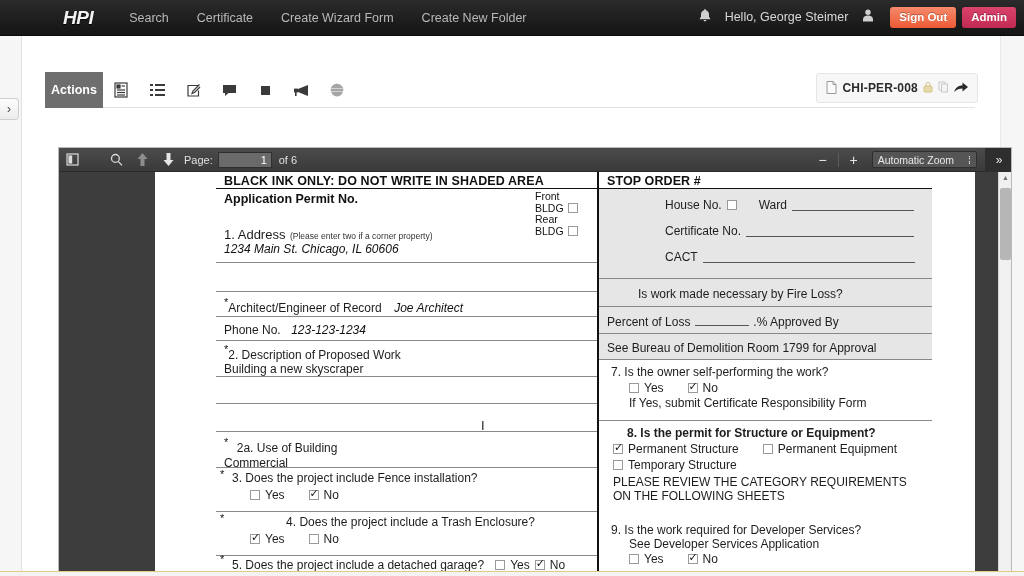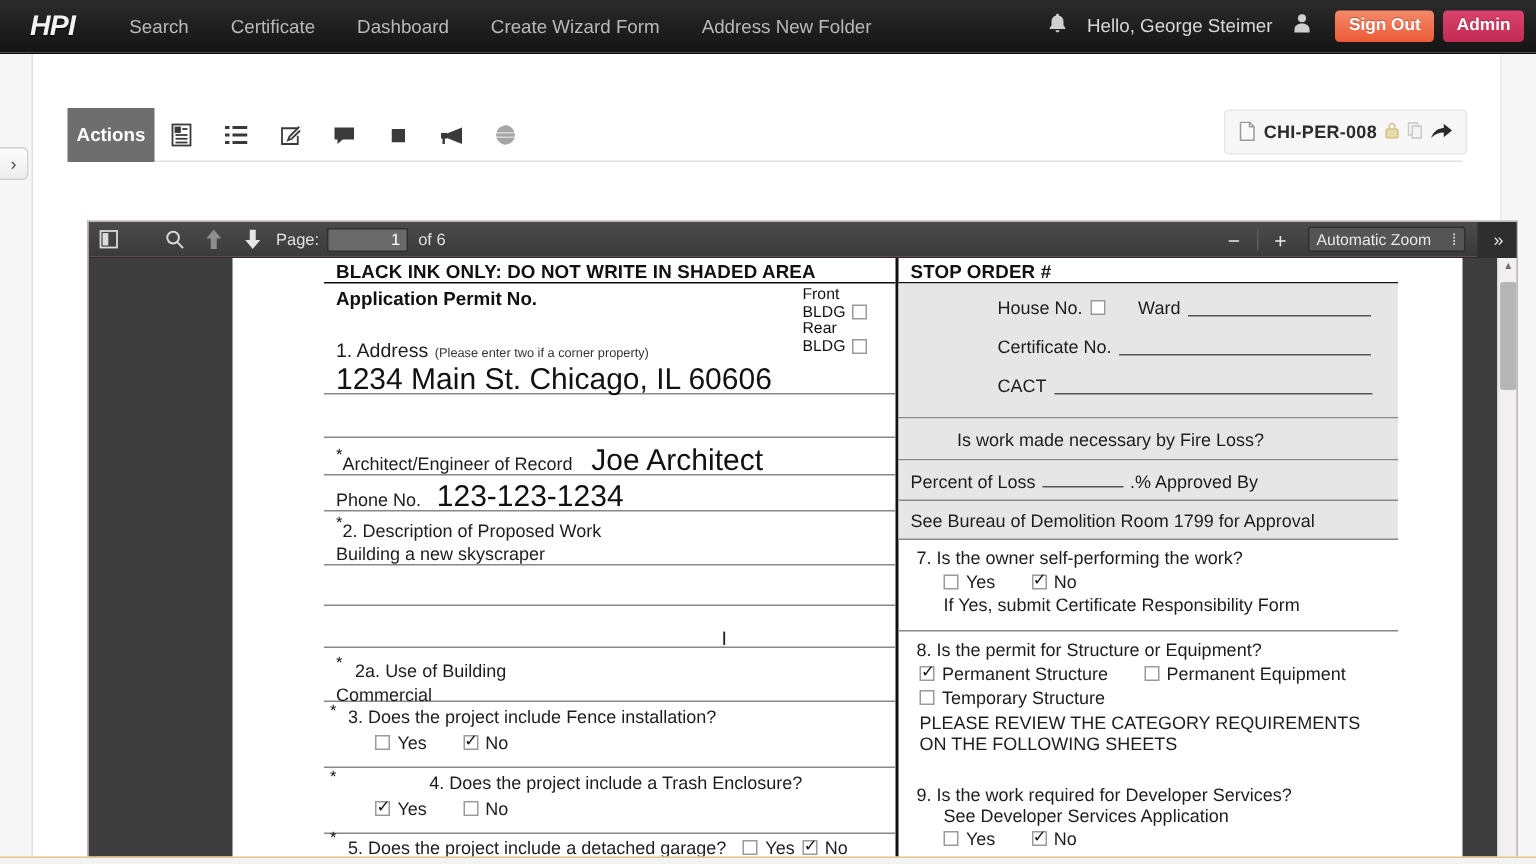--- a/index.html
+++ b/index.html
@@ -14,21 +14,21 @@
 
   
   .navbar {
     position:absolute; left:0; top:0; width:1024px; height:36px;
     background: linear-gradient(to bottom,#2b2b2b 0%, #1e1e1e 55%, #151515 100%);
     border-bottom:1px solid #0b0b0b;
     display:flex; align-items:center;
   }
   .brand {
     color:#f2f2f2; font-weight:bold; font-style:italic; font-size:19px;
-    letter-spacing:-0.5px; padding:0 22px 0 20px; text-shadow:0 1px 1px #000;
+    letter-spacing:-0.5px; padding:0 22px 0 63px; text-shadow:0 1px 1px #000;
   }
   .nav-links { display:flex; align-items:center; height:100%; }
   .nav-link {
     color:#b9b9b9; font-size:12.5px; padding:0 14px; line-height:36px;
     text-decoration:none; white-space:nowrap; cursor:pointer;
   }
   .nav-right { margin-left:auto; display:flex; align-items:center; padding-right:8px; }
   .bell { color:#cfcfcf; font-size:13px; padding:0 10px; cursor:pointer; }
   .greet { color:#d8d8d8; font-size:12.5px; padding:0 12px 0 4px; white-space:nowrap; }
   .user-ico { color:#cfcfcf; font-size:13px; padding:0 10px 0 2px; cursor:pointer; }
@@ -158,21 +158,21 @@
 
   .band {
     height:17px; border-bottom:1.5px solid #111; font-size:12.5px; font-weight:bold;
     color:#111; display:flex; align-items:flex-end; padding-left:8px;
     overflow:hidden; letter-spacing:.1px;
   }
   .cell { border-bottom:1px solid #888; padding:3px 8px 2px 8px; position:relative; }
   .lbl { font-size:12px; color:#1d1d1d; }
   .lbl-b { font-size:12.5px; font-weight:bold; color:#111; }
   .tiny { font-size:8.5px; color:#333; }
-  .hand { font-size:20px; color:#111; }
+  .hand { font-size:12px; color:#111;font-style:italic; }
   .star { color:#111; font-size:11px; vertical-align:super; }
 
   .sideflags {
     position:absolute; right:6px; top:2px; width:56px; font-size:10.5px; color:#111;
     line-height:11.5px; text-align:left;
   }
   .sideflags .row { display:flex; align-items:center; gap:4px; }
   .cb {
     display:inline-block; width:10px; height:10px; border:1px solid #9a9a9a;
     background:#fff; vertical-align:-1px; position:relative;
@@ -196,23 +196,22 @@
 </head>
 <body>
 
 <div class="app">
 
   <div class="navbar">
     <div class="brand">HPI</div>
     <div class="nav-links">
       <a class="nav-link">Search</a>
       <a class="nav-link">Certificate</a>
-      <a class="nav-link">Dashboard</a>
       <a class="nav-link">Create Wizard Form</a>
-      <a class="nav-link">Address New Folder</a>
+      <a class="nav-link">Create New Folder</a>
     </div>
     <div class="nav-right">
       <span class="bell">
         <svg width="12" height="14" viewBox="0 0 12 14" fill="currentColor">
             <path d="M6 0c-.5 0-.9.4-.9.9v.4C3.3 1.7 2 3.3 2 5.2v2.6L.8 9.6v.7h10.4v-.7L10 7.8V5.2c0-1.9-1.3-3.5-3.1-3.9V.9C6.9.4 6.5 0 6 0z"></path>
             <path d="M4.6 11.1c.1.8.7 1.4 1.4 1.4s1.3-.6 1.4-1.4H4.6z"></path>
           </svg>
       </span>
       <span class="greet">Hello, George Steimer</span>
       <span class="user-ico">
@@ -497,21 +496,21 @@
                     <span class="cb"></span>
                     <span>Yes</span>
                     <span class="gap"></span>
                     <span class="cb on"></span>
                     <span>No</span>
                   </div>
                   <div class="lbl" style="margin-left:22px; margin-top:1px;">If Yes, submit Certificate Responsibility Form</div>
                 </div>
 
                 <div class="cell" style="height:96px; padding-top:5px; border-bottom:none;">
-                  <div class="lbl" style="margin-left:4px;">8. Is the permit for Structure or Equipment?</div>
+                  <div class="lbl" style="margin-left:20px;font-weight:bold;">8. Is the permit for Structure or Equipment?</div>
                   <div class="cbrow" style="margin-left:6px; margin-top:2px;">
                     <span class="cb on"></span>
                     <span>Permanent Structure</span>
                     <span style="width:14px;"></span>
                     <span class="cb"></span>
                     <span>Permanent Equipment</span>
                   </div>
                   <div class="cbrow" style="margin-left:6px; margin-top:2px;">
                     <span class="cb"></span>
                     <span>Temporary Structure</span>

